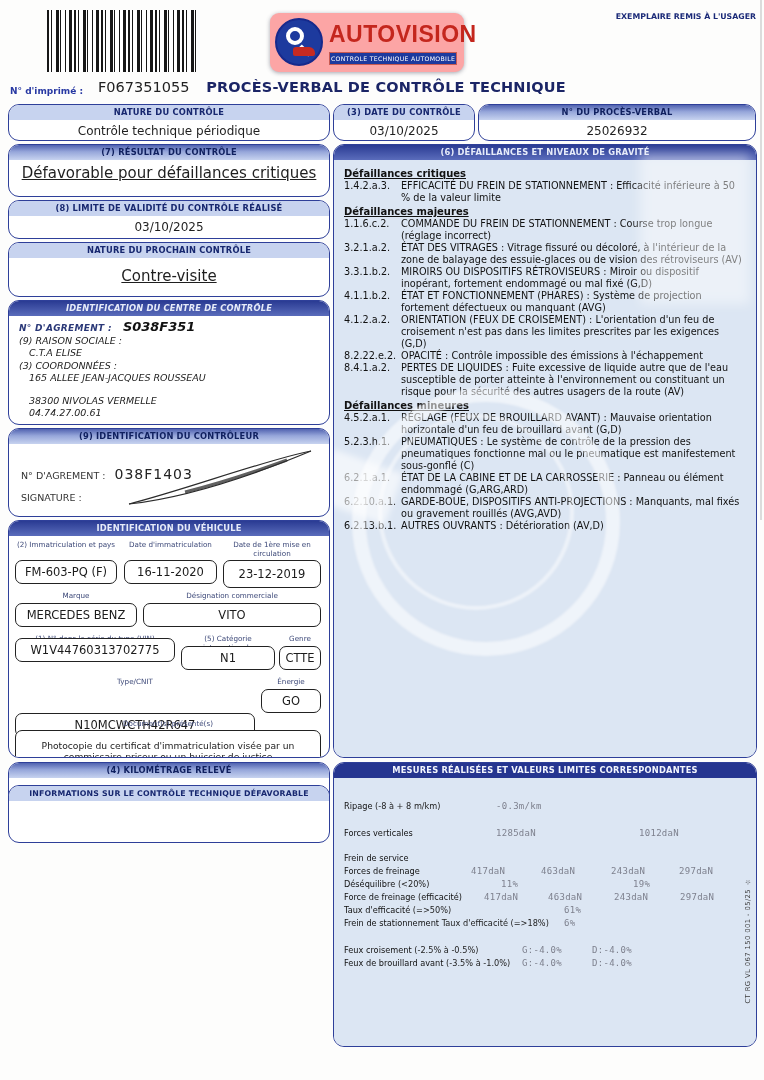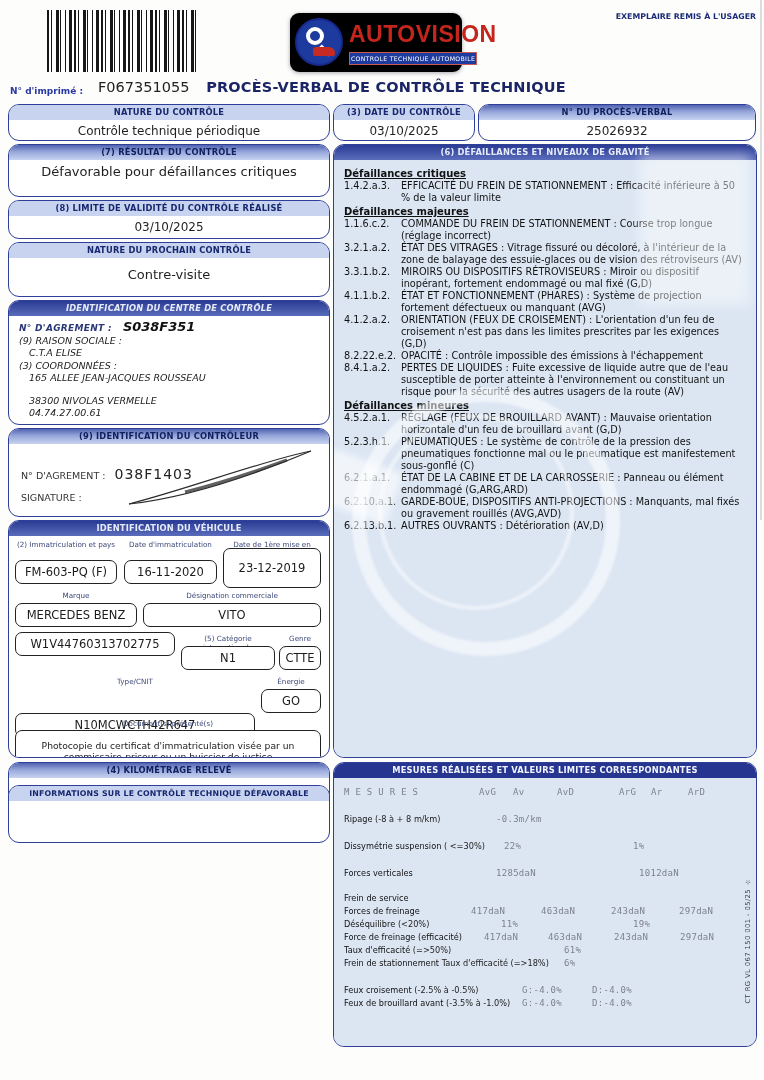--- a/index.html
+++ b/index.html
@@ -10,21 +10,21 @@
     background:repeating-linear-gradient(90deg,
       #171717 0 2px,#fff 2px 4px,#171717 4px 5px,#fff 5px 9px,
       #171717 9px 12px,#fff 12px 13px,#171717 13px 14px,#fff 14px 18px,
       #171717 18px 19px,#fff 19px 22px,#171717 22px 25px,#fff 25px 27px);}
   .imprime-label{position:absolute;left:10px;top:86px;font-size:9px;font-weight:bold;color:#2839a3;}
   .imprime-value{position:absolute;left:98px;top:79px;font-size:14.5px;color:#222;}
   .doc-title{position:absolute;left:200px;top:79px;width:372px;text-align:center;
     font-size:14.5px;font-weight:bold;color:#1b2566;letter-spacing:.2px;}
   .exemplaire{position:absolute;right:8px;top:12px;font-size:7.8px;font-weight:bold;color:#1b2a78;}
   
-  .logo-card{position:absolute;left:290px;top:13px;width:172px;height:59px;background:#000000;
+  .logo-card{position:absolute;left:270px;top:13px;width:194px;height:59px;background:#fca5a5;
     border-radius:9px;box-shadow:0 1px 4px rgba(60,60,80,.45);}
   .logo-circle{position:absolute;left:5px;top:5px;width:48px;height:48px;border-radius:50%;
     background:#1d3a9e;border:2px solid #16298c;box-sizing:border-box;}
   .logo-lens{position:absolute;left:9px;top:7px;width:18px;height:18px;border:4px solid #fff;
     border-radius:50%;box-sizing:border-box;}
   .logo-handle{position:absolute;left:26px;top:24px;width:4px;height:13px;background:#fff;
     transform:rotate(-45deg);}
   .logo-car{position:absolute;left:16px;top:27px;width:22px;height:9px;background:#c62a22;
     border-radius:3px 6px 2px 2px;}
   .logo-text{position:absolute;left:59px;top:6px;font-size:23px;font-weight:bold;color:#c4261d;
@@ -37,21 +37,21 @@
   
   .box{position:absolute;background:#fff;border:1.6px solid #2e3f99;border-radius:11px;
     overflow:hidden;box-sizing:border-box;}
   .box-hd{height:15px;line-height:15px;text-align:center;font-size:8.3px;font-weight:bold;
     color:#17276f;letter-spacing:.2px;}
   .hd-light{background:#c7d3ef;}
   .hd-grad{background:linear-gradient(180deg,#5163b0 0%,#96a6da 45%,#c7d3ef 100%);color:#10205f;}
   .hd-dark{background:linear-gradient(180deg,#2a3b93 0%,#5a6cbb 100%);color:#e6ebf9;}
   .hd-navy{background:#253590;color:#f2f5fd;}
   .box-val{text-align:center;font-size:12px;color:#1f1f1f;padding-top:4px;}
-  .val-lg{font-size:13px;}
+  .val-lg{font-size:15px;text-decoration:underline;}
   
   .centre-body{padding:5px 10px;font-size:9.5px;line-height:12.5px;color:#222;}
   .agr-label{font-size:9px;font-weight:bold;color:#2a3878;letter-spacing:.3px;}
   .agr-value{font-size:13px;font-weight:bold;color:#111;margin-left:8px;}
   .indent{padding-left:10px;}
   .spacer10{height:10px;}
   .ctrl-body{position:relative;height:70px;}
   .ctrl-line1{position:absolute;left:12px;top:22px;font-size:9.5px;color:#333;}
   .ctrl-agr{font-size:14px;color:#222;letter-spacing:1px;margin-left:6px;}
   .ctrl-line2{position:absolute;left:12px;top:48px;font-size:9.5px;color:#333;}
@@ -181,31 +181,31 @@
   </div>
 
   <div class="box" style="left:8px;top:520px;width:322px;height:238px;">
     <div class="box-hd hd-dark">IDENTIFICATION DU VÉHICULE</div>
     <div class="veh-body">
       <div class="vlabel" style="left:6px;top:5px;width:102px;">(2) Immatriculation et pays</div>
       <div class="vlabel" style="left:115px;top:5px;width:93px;">Date d'immatriculation</div>
       <div class="vlabel" style="left:214px;top:5px;width:98px;">Date de 1ère mise en circulation</div>
       <div class="vfield" style="left:6px;top:24px;width:102px;height:24px;">FM-603-PQ (F)</div>
       <div class="vfield" style="left:115px;top:24px;width:93px;height:24px;">16-11-2020</div>
-      <div class="vfield" style="left:214px;top:12px;width:98px;height:40px;">23-12-2019</div>
+      <div class="vfield" style="left:214px;top:24px;width:98px;height:28px;">23-12-2019</div>
 
       <div class="vlabel" style="left:6px;top:56px;width:122px;">Marque</div>
       <div class="vlabel" style="left:134px;top:56px;width:178px;">Désignation commerciale</div>
       <div class="vfield" style="left:6px;top:67px;width:122px;height:24px;">MERCEDES BENZ</div>
       <div class="vfield" style="left:134px;top:67px;width:178px;height:24px;">VITO</div>
 
       <div class="vlabel" style="left:6px;top:99px;width:160px;">(1) N° dans la série du type (VIN)</div>
       <div class="vlabel" style="left:172px;top:99px;width:94px;">(5) Catégorie internationale</div>
       <div class="vlabel" style="left:270px;top:99px;width:42px;">Genre</div>
-      <div class="vfield" style="left:6px;top:96px;width:160px;height:24px;">W1V44760313702775</div>
+      <div class="vfield" style="left:6px;top:102px;width:160px;height:24px;">W1V44760313702775</div>
       <div class="vfield" style="left:172px;top:110px;width:94px;height:24px;">N1</div>
       <div class="vfield" style="left:270px;top:110px;width:42px;height:24px;">CTTE</div>
 
       <div class="vlabel" style="left:6px;top:142px;width:240px;">Type/CNIT</div>
       <div class="vlabel" style="left:252px;top:142px;width:60px;">Énergie</div>
       <div class="vfield" style="left:6px;top:153px;width:240px;height:24px;margin-top:24px;">N10MCWCTH42R647</div>
       <div class="vfield" style="left:252px;top:153px;width:60px;height:24px;">GO</div>
 
       <div class="vlabel" style="left:6px;top:184px;width:306px;">Document(s) présenté(s)</div>
       <div class="vfield small-text" style="left:6px;top:194px;width:306px;height:42px;">Photocopie du certificat d'immatriculation visée par un commissaire-priseur ou un huissier de justice</div>
@@ -286,42 +286,27 @@
         <span class="def-code">6.2.13.b.1.</span>
         <span class="def-text">AUTRES OUVRANTS : Détérioration (AV,D)</span>
       </div>
     </div>
   </div>
 
   <div class="box" style="left:333px;top:762px;width:424px;height:285px;">
     <div class="box-hd hd-navy">MESURES RÉALISÉES ET VALEURS LIMITES CORRESPONDANTES</div>
     <div class="mes-body">
 
-      <div class="m-row">
-        <span class="m-colhdr">M E S U R E S</span>
-        <span class="m-val" style="left:135px;">AvG</span>
-        <span class="m-val" style="left:169px;">Av</span>
-        <span class="m-val" style="left:213px;">AvD</span>
-        <span class="m-val" style="left:275px;">ArG</span>
-        <span class="m-val" style="left:307px;">Ar</span>
-        <span class="m-val" style="left:344px;">ArD</span>
-      </div>
 
       <div class="m-row gap14">
         <span class="m-lab">Ripage</span>
         <span class="m-lim">(-8 à + 8 m/km)</span>
         <span class="m-val" style="left:152px;">-0.3m/km</span>
       </div>
 
-      <div class="m-row gap14">
-        <span class="m-lab">Dissymétrie suspension</span>
-        <span class="m-lim">( &lt;=30%)</span>
-        <span class="m-val" style="left:160px;">22%</span>
-        <span class="m-val" style="left:289px;">1%</span>
-      </div>
 
       <div class="m-row gap14">
         <span class="m-lab">Forces verticales</span>
         <span class="m-val" style="left:152px;">1285daN</span>
         <span class="m-val" style="left:295px;">1012daN</span>
       </div>
 
       <div class="m-row gap12">
         <span class="m-lab">Frein de service</span>
       </div>

